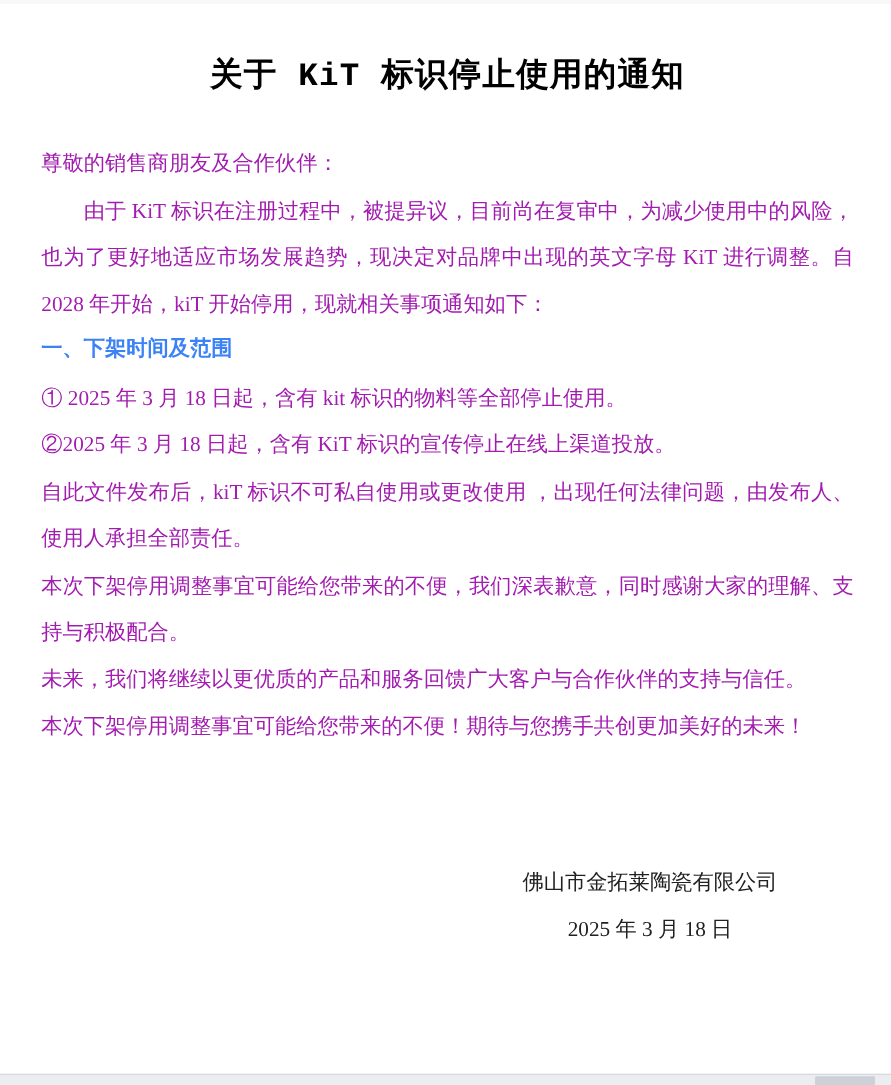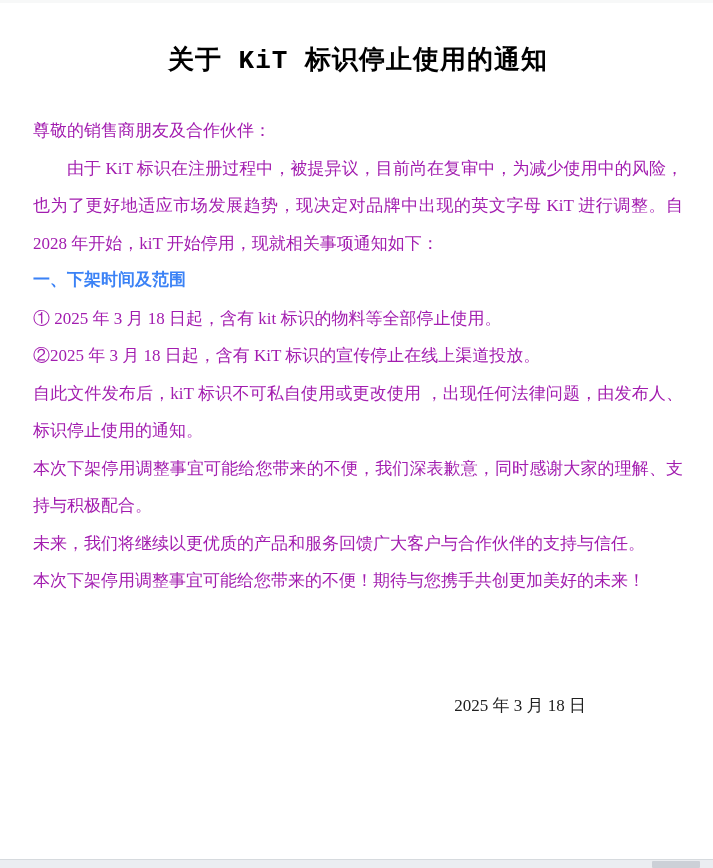--- a/index.html
+++ b/index.html
@@ -105,30 +105,31 @@
 
       <p class="indent">由于 KiT 标识在注册过程中，被提异议，目前尚在复审中，为减少使用中的风险，也为了更好地适应市场发展趋势，现决定对品牌中出现的英文字母 KiT 进行调整。自 2028 年开始，kiT 开始停用，现就相关事项通知如下：</p>
 
       <p class="heading">一、下架时间及范围</p>
 
       <p>① 2025 年 3 月 18 日起，含有 kit 标识的物料等全部停止使用。</p>
 
       <p>②2025 年 3 月 18 日起，含有 KiT 标识的宣传停止在线上渠道投放。</p>
 
 
-      <p>自此文件发布后，kiT 标识不可私自使用或更改使用 ，出现任何法律问题，由发布人、标识停止使用的通知。</p>
+      <p>自此文件发布后，kiT 标识不可私自使用或更改使用 ，出现任何法律问题，由发布人、使用人承担全部责任。</p>
 
       <p>本次下架停用调整事宜可能给您带来的不便，我们深表歉意，同时感谢大家的理解、支持与积极配合。</p>
 
       <p>未来，我们将继续以更优质的产品和服务回馈广大客户与合作伙伴的支持与信任。</p>
 
       <p>本次下架停用调整事宜可能给您带来的不便！期待与您携手共创更加美好的未来！</p>
     </div>
   </div>
 
   <div class="signature">
+    <p>佛山市金拓莱陶瓷有限公司</p>
     <p>2025 年 3 月 18 日</p>
   </div>
 
   <div class="bottom-bar">
     <div class="scroll-thumb"></div>
   </div>
 </div>
 
 </body></html>

